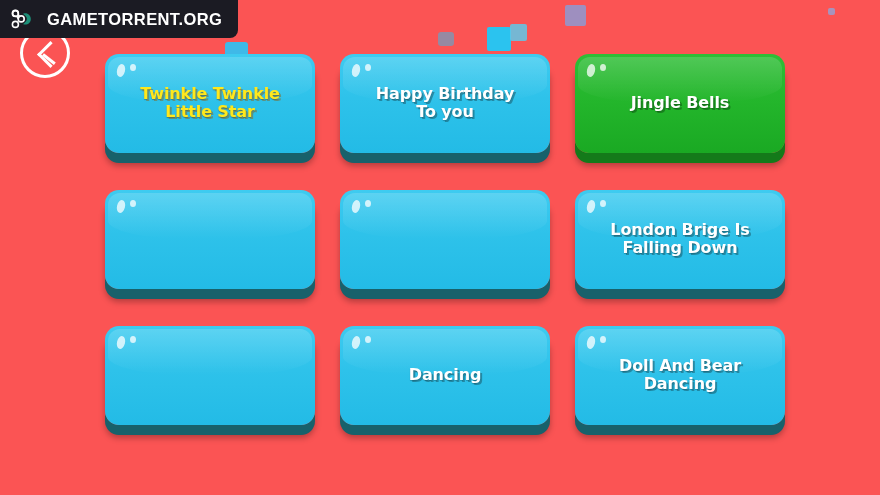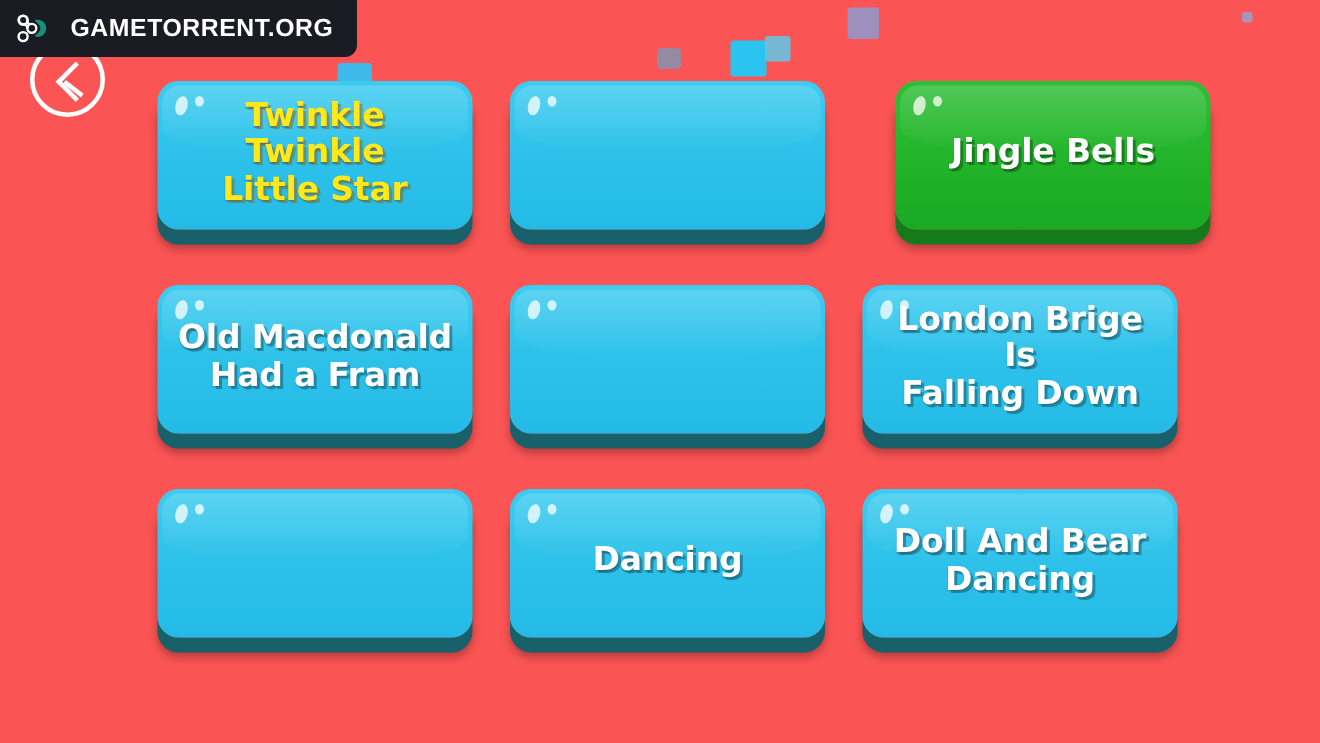--- a/index.html
+++ b/index.html
@@ -134,21 +134,20 @@
     border-radius: 12px 12px 40% 40%;
     background: linear-gradient(180deg, rgba(255,255,255,0.16), rgba(255,255,255,0));
     pointer-events: none;
   }
 
   .card.green {
     background: linear-gradient(180deg, #2fbe37 0%, #23b52b 50%, #1aa923 100%);
     box-shadow:
        0 10px 0 0 #147a1a,
        0 13px 6px 0 rgba(0,0,0,0.28);
-    margin-left: 22px;
   }
 
   .shine {
     position: absolute;
     top: 10px;
     left: 12px;
     width: 26px;
     height: 16px;
     pointer-events: none;
   }
@@ -159,21 +158,21 @@
     border-radius: 50%;
   }
   .shine i.big   { left: 0;  top: 0;  width: 8px;  height: 13px; transform: rotate(14deg); }
   .shine i.small { left: 13px; top: 0; width: 6px; height: 7px; }
 
   .card-label {
     position: relative;
     z-index: 2;
     color: #ffffff;
     font-family: "DejaVu Sans", sans-serif;
-    font-size: 22px;
+    font-size: 16px;
     font-weight: bold;
     line-height: 1.12;
     letter-spacing: -0.1px;
     text-shadow:
        2px 2px 0 rgba(20,60,70,0.42),
        0 1px 1px rgba(0,0,0,0.25);
     white-space: pre-line;
   }
   .card.selected .card-label {
     color: #ffe81c;
@@ -226,37 +225,37 @@
         </span>
       <span class="card-label">Twinkle Twinkle
 Little Star</span>
     </div>
 
     <div class="card">
       <span class="shine">
           <i class="big"></i>
           <i class="small"></i>
         </span>
+      <span class="card-label">Happy Birthday
+To you</span>
     </div>
 
     <div class="card green">
       <span class="shine">
           <i class="big"></i>
           <i class="small"></i>
         </span>
       <span class="card-label">Jingle Bells</span>
     </div>
 
     <div class="card">
       <span class="shine">
           <i class="big"></i>
           <i class="small"></i>
         </span>
-      <span class="card-label">Old Macdonald
-Had a Fram</span>
     </div>
 
     <div class="card">
       <span class="shine">
           <i class="big"></i>
           <i class="small"></i>
         </span>
     </div>
 
     <div class="card">

